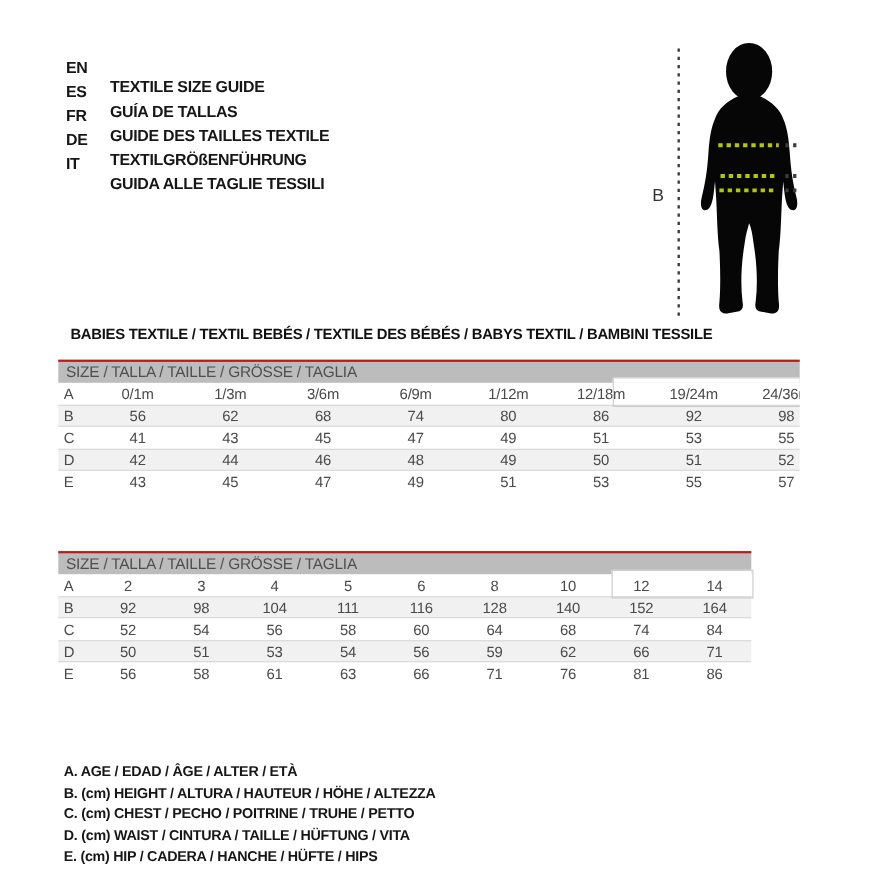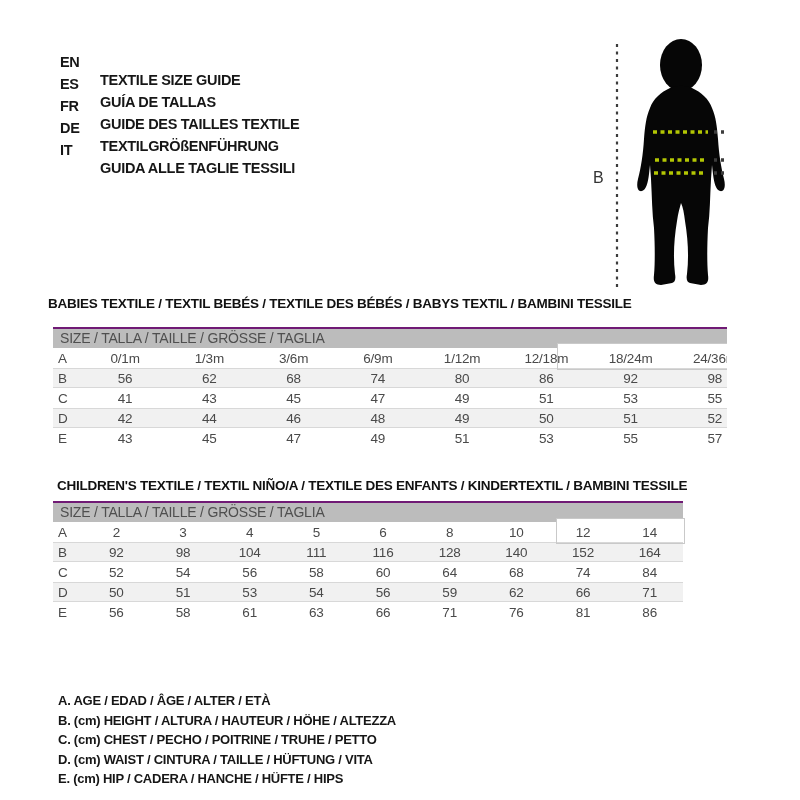--- a/index.html
+++ b/index.html
@@ -10,28 +10,28 @@
   }
   
   .lang-header{position:absolute;left:60px;top:51px;}
   .lang-row{display:flex;height:22px;align-items:center;}
   .lang-code{width:40px;font-size:14.5px;font-weight:700;color:#161616;letter-spacing:-0.3px;}
   .lang-title{font-size:14.5px;font-weight:700;color:#161616;letter-spacing:-0.3px;white-space:nowrap;margin-top:36px;}
   
   .figure{position:absolute;left:580px;top:15px;width:220px;height:290px;}
   
   .section-title{position:absolute;font-size:13.5px;font-weight:700;color:#111;letter-spacing:-0.25px;white-space:nowrap;}
-  #babies-title{left:48px;top:296px;}
+  #babies-title{left:64px;top:296px;}
   #children-title{left:57px;top:478px;}
   
   .size-table{position:absolute;}
   #babies-table{left:53px;top:327px;width:704px;}
   #children-table{left:53px;top:501px;width:630px;}
   .size-bar{
-    height:19px;line-height:19px;background:#bcbcbc;border-top:2px solid #701a75;
+    height:19px;line-height:19px;background:#bcbcbc;border-top:2px solid #b91c1c;
     color:#4f4f4f;font-size:14px;padding-left:7px;letter-spacing:-0.2px;box-sizing:content-box;
     white-space:nowrap;overflow:hidden;
   }
   .trow{display:grid;height:20px;align-items:center;box-sizing:border-box;}
   .t8 .trow{grid-template-columns:30px repeat(8,1fr);}
   .t9 .trow{grid-template-columns:30px repeat(9,1fr);}
   .trow.shaded{background:#f1f1f1;border-top:1px solid #d8d8d8;border-bottom:1px solid #d8d8d8;}
   .tcell{font-size:13.5px;color:#4a4a4a;text-align:center;letter-spacing:-0.2px;}
   .tcell.tlabel{text-align:left;padding-left:5px;}
   
@@ -137,21 +137,21 @@
   <div class="size-table t8" id="babies-table">
     <div class="size-bar">SIZE / TALLA / TAILLE / GRÖSSE / TAGLIA</div>
   <div class="trow">
         <div class="tcell tlabel">A</div>
         <div class="tcell">0/1m</div>
         <div class="tcell">1/3m</div>
         <div class="tcell">3/6m</div>
         <div class="tcell">6/9m</div>
         <div class="tcell">1/12m</div>
         <div class="tcell">12/18m</div>
-        <div class="tcell">18/24m</div>
+        <div class="tcell">19/24m</div>
         <div class="tcell">24/36m</div>
       </div>
       <div class="trow shaded">
         <div class="tcell tlabel">B</div>
         <div class="tcell">56</div>
         <div class="tcell">62</div>
         <div class="tcell">68</div>
         <div class="tcell">74</div>
         <div class="tcell">80</div>
         <div class="tcell">86</div>
@@ -186,21 +186,20 @@
         <div class="tcell">45</div>
         <div class="tcell">47</div>
         <div class="tcell">49</div>
         <div class="tcell">51</div>
         <div class="tcell">53</div>
         <div class="tcell">55</div>
         <div class="tcell">57</div>
       </div>
     </div>
 
-  <div class="section-title" id="children-title">CHILDREN'S TEXTILE / TEXTIL NIÑO/A / TEXTILE DES ENFANTS / KINDERTEXTIL / BAMBINI TESSILE</div>
 
   <div class="hl-patch" id="children-patch"></div>
   <div class="hl-box" id="children-box"></div>
 
   <div class="size-table t9" id="children-table">
     <div class="size-bar">SIZE / TALLA / TAILLE / GRÖSSE / TAGLIA</div>
   <div class="trow">
         <div class="tcell tlabel">A</div>
         <div class="tcell">2</div>
         <div class="tcell">3</div>

